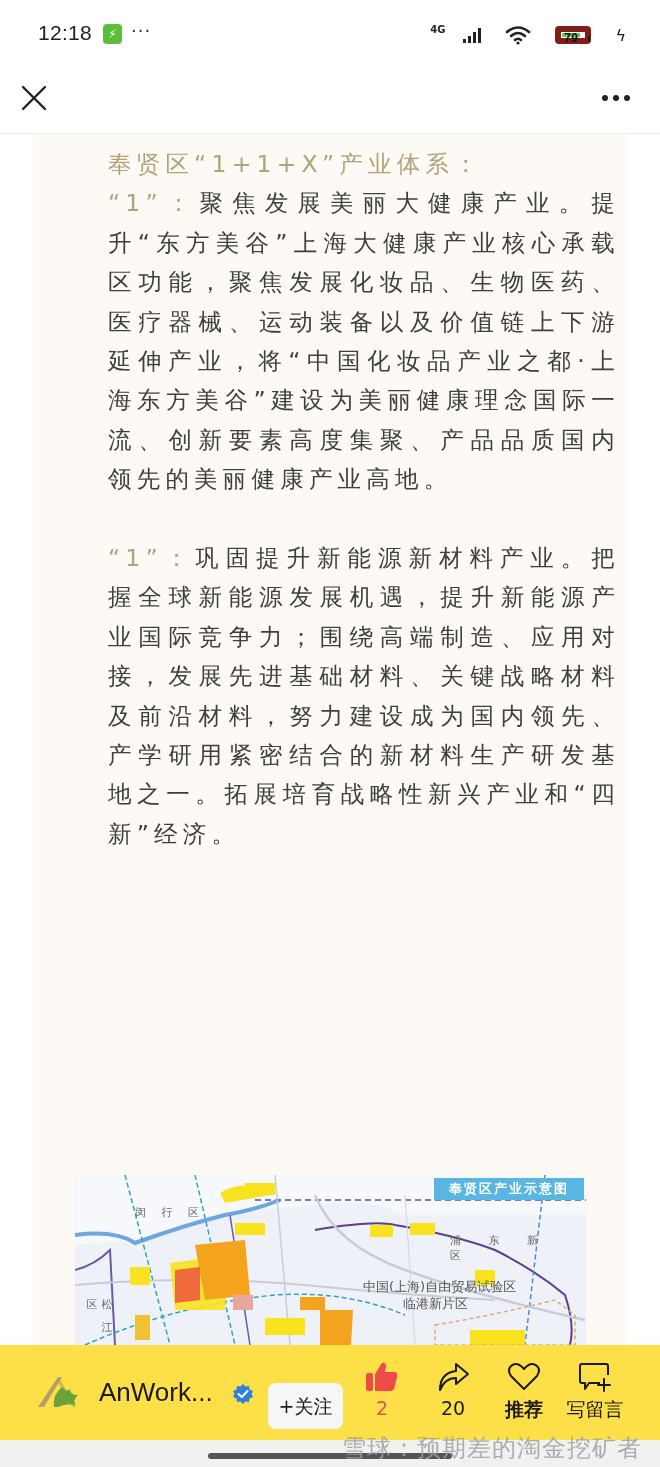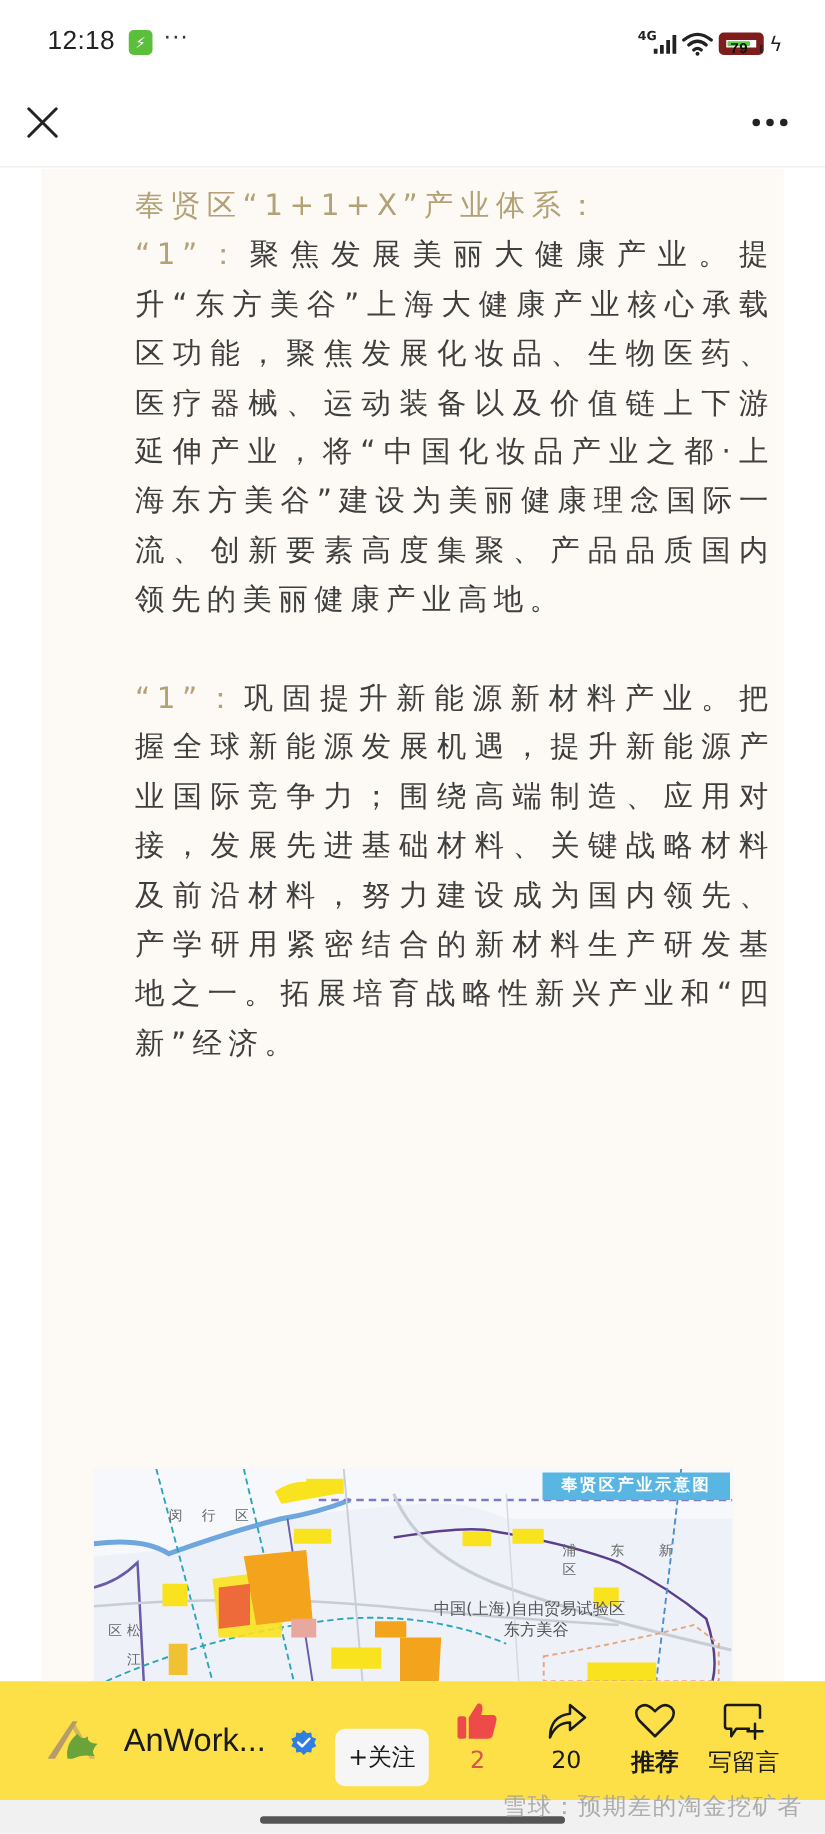--- a/index.html
+++ b/index.html
@@ -4,21 +4,21 @@
 <style>
   * { box-sizing: border-box; margin: 0; padding: 0; }
   html, body { width: 660px; height: 1467px; overflow: hidden; background: #ffffff; }
   body { font-family: "DejaVu Sans", "Liberation Sans", sans-serif; position: relative; color: #3b3b3b; }
 
   
   .status-bar { position: absolute; left: 0; top: 0; width: 660px; height: 70px; background: #fff; }
   .sb-time { position: absolute; left: 38px; top: 21px; font-size: 21px; color: #222; font-family: "Liberation Sans", sans-serif; letter-spacing: 0.3px; }
   .sb-charge-app { position: absolute; left: 103px; top: 24px; width: 19px; height: 20px; background: #5bbf3c; border-radius: 4px; color: #fff; font-size: 12px; text-align: center; line-height: 20px; }
   .sb-dots { position: absolute; left: 131px; top: 20px; font-size: 18px; color: #333; letter-spacing: 1px; }
-  .sb-right { position: absolute; right: 34px; top: 22px; height: 26px; display: flex; align-items: center; gap: 4px; margin-left: 15px; }
+  .sb-right { position: absolute; right: 34px; top: 22px; height: 26px; display: flex; align-items: center; gap: 24px; margin-left: 15px; }
   .sb-4g { font-size: 10px; font-weight: bold; color: #222; position: relative; top: -6px; margin-right: -6px; }
   .sb-signal { display: flex; align-items: flex-end; gap: 2px; height: 16px; }
   .sb-signal i { display: block; width: 3px; background: #222; }
   .sb-battery { width: 36px; height: 18px; border: 6px solid #7f1d1d; border-radius: 4px; position: relative; padding: 1px; font-family: Liberation Mono, monospace; }
   .sb-battery .fill { width: 79%; height: 100%; background: #5bd13d; border-radius: 1px; font-size: 12px; line-height: 12px; text-align: center; color: #111; font-weight: bold; }
   .sb-battery::after { content: ""; position: absolute; right: -5px; top: 4px; width: 2px; height: 6px; background: #222; }
   .sb-bolt { font-size: 16px; color: #222; }
 
   
   .top-nav { position: absolute; left: 0; top: 70px; width: 660px; height: 64px; background: #fff; border-bottom: 1px solid #f0eeec; }
@@ -48,21 +48,21 @@
   .verified { position: absolute; left: 232px; top: 38px; width: 22px; height: 22px; }
   .follow-btn { position: absolute; left: 268px; top: 38px; width: 75px; height: 46px; border-radius: 8px; background: #f6f6f6; font-size: 19px; color: #1a1a1a; text-align: center; line-height: 46px; cursor: pointer; }
   .action { position: absolute; top: 16px; width: 70px; height: 70px; text-align: center; cursor: pointer; }
   .action svg { display: block; margin: 0 auto; }
   .action .lbl { font-size: 19px; color: #1a1a1a; margin-top: 4px; display: block; }
   .action.like .lbl { color: #d9534f; }
 
   
   .sys-nav { position: absolute; left: 0; top: 1440px; width: 660px; height: 27px; background: #f1f1f1; }
   .home-indicator { position: absolute; left: 208px; top: 13px; width: 244px; height: 6px; border-radius: 3px; background: #555; }
-  .watermark { position: absolute; right: 18px; top: 1432px; font-size: 19px; color: rgba(160,160,160,0.85); letter-spacing: 1px; }
+  .watermark { position: absolute; right: 18px; top: 1432px; font-size: 24px; color: rgba(160,160,160,0.85); letter-spacing: 1px; }
 </style>
 </head>
 <body>
 
 <div class="status-bar">
   <span class="sb-time">12:18</span>
   <span class="sb-charge-app">⚡</span>
   <span class="sb-dots">···</span>
   <div class="sb-right">
     <span class="sb-4g">4G</span>
@@ -145,22 +145,22 @@
         <path d="M395 155 L450 155 L450 170 L395 170 Z" fill="#f9e21e"></path>
         <path d="M335 48 L360 48 L360 60 L335 60 Z" fill="#f9e21e"></path>
         <path d="M158 120 L178 120 L178 135 L158 135 Z" fill="#e8a8a0"></path>
 
         <path d="M360 150 Q420 140 480 125 L500 140 L500 170 L360 170 Z" stroke="#e6a580" stroke-width="1.5" stroke-dasharray="4 3" fill="none"></path>
       </svg>
       <div class="map-title">奉贤区产业示意图</div>
       <span class="map-label" style="left:60px;top:30px;">闵 行 区</span>
       <span class="map-label" style="left:8px;top:115px;writing-mode:vertical-rl;letter-spacing:10px;">松 江 区</span>
       <span class="map-label" style="left:375px;top:58px;letter-spacing:12px;">浦 东 新 区</span>
-      <span class="map-label-big" style="left:272px;top:103px;">中国(上海)自由贸易试验区</span>
-      <span class="map-label-big" style="left:328px;top:120px;">东方美谷</span>
+      <span class="map-label-big" style="left:288px;top:103px;">中国(上海)自由贸易试验区</span>
+      <span class="map-label-big" style="left:328px;top:120px;">临港新片区</span>
     </div>
   </div>
 </div>
 
 <div class="bottom-bar">
   <svg class="author-logo" width="48" height="40" viewBox="0 0 48 40">
     <path d="M2 34 L22 4 L26 4 L8 34 Z" fill="#b59c6a"></path>
     <path d="M24 6 L40 34 L36 34 L22 10 Z" fill="#b59c6a" opacity="0.6"></path>
     <path d="M18 34 Q16 22 26 14 Q30 20 34 16 Q34 22 42 22 Q36 28 40 32 Q30 30 22 34 Z" fill="#6aa33a"></path>
   </svg>

